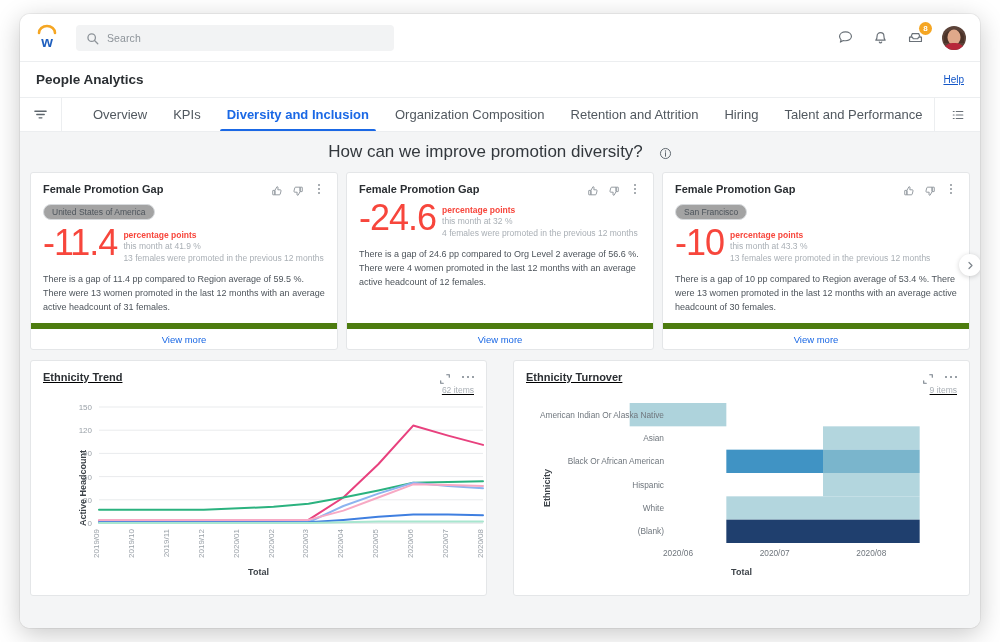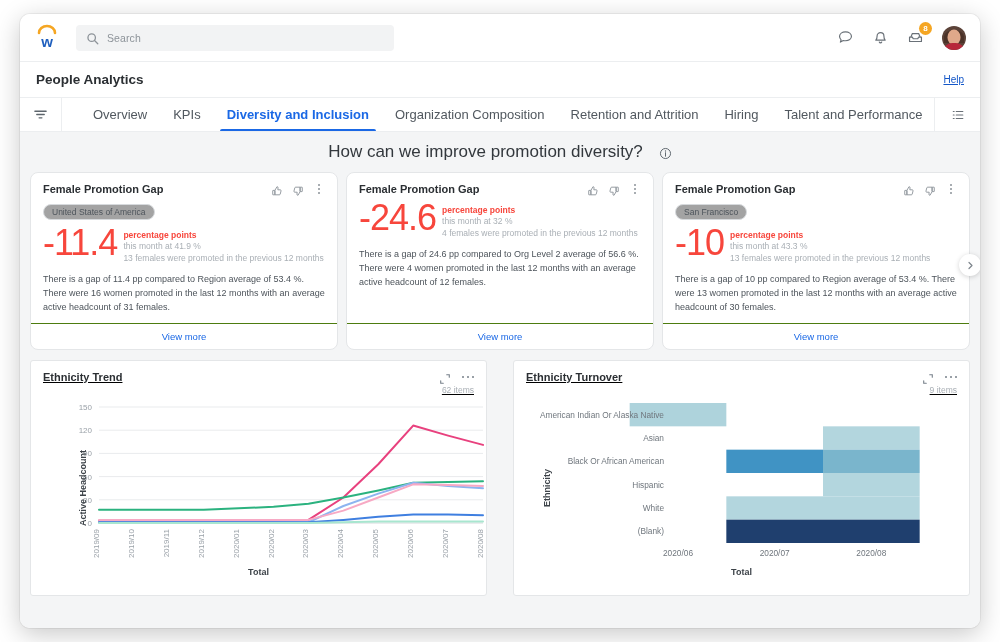--- a/index.html
+++ b/index.html
@@ -159,21 +159,21 @@
   .cards-row {
     display: flex;
     gap: 8px;
     padding: 0 10px;
     position: relative;
   }
   .card {
     flex: 1 1 0;
     background: #fff;
     border: 1px solid #e4e6e8;
-    border-radius: 8px;
+    border-radius: 3px;
     display: flex; flex-direction: column;
     min-width: 0;
   }
   .card-body { padding: 10px 12px 8px 12px; flex: 1 1 auto; }
   .card-head { display: flex; align-items: flex-start; }
   .card-title { font-size: 11px; font-weight: bold; color: #2b2f33; flex: 1 1 auto; }
   .card-actions { display: flex; align-items: center; gap: 9px; color: #8b9299; }
   .card-actions .ic { width: 12px; height: 12px; cursor: pointer; }
   .kebab { width: 12px; height: 12px; display:flex; flex-direction:column; align-items:center; justify-content:center; gap:2px; cursor:pointer; }
   .kebab i { width: 2px; height: 2px; border-radius: 50%; background: #8b9299; display:block; }
@@ -197,21 +197,21 @@
     white-space: nowrap;
   }
   .metric-side { padding-left: 6px; padding-top: 6px; min-width: 0; }
   .metric-unit { font-size: 8.5px; color: #f7463c; font-weight: bold; line-height: 1.35; }
   .metric-sub { font-size: 8.5px; color: #a9afb5; line-height: 1.4; }
   .card-desc {
     margin-top: 8px;
     font-size: 9px; color: #4d545b; line-height: 1.55;
   }
   .card-foot {
-    border-top: 1px solid #4d7c0f;
+    border-top: 6px solid #4d7c0f;
     height: 26px;
     display: flex; align-items: center; justify-content: center;
   }
   .view-more { font-size: 9.5px; color: #1a68e5; cursor: pointer; }
   .carousel-next {
     position: absolute;
     right: -1px; top: 82px;
     width: 22px; height: 22px;
     border-radius: 50%;
     background: #fff;
@@ -398,21 +398,21 @@
             <span class="pill">United States of America</span>
           </div>
           <div class="metric-row">
             <div class="metric-value">-11.4</div>
             <div class="metric-side">
               <div class="metric-unit">percentage points</div>
               <div class="metric-sub">this month at 41.9 %</div>
               <div class="metric-sub">13 females were promoted in the previous 12 months</div>
             </div>
           </div>
-          <div class="card-desc">There is a gap of 11.4 pp compared to Region average of 53.4 %. There were 16 women promoted in the last 12 months with an average active headcount of 31 females.</div>
+          <div class="card-desc">There is a gap of 11.4 pp compared to Region average of 59.5 %. There were 13 women promoted in the last 12 months with an average active headcount of 31 females.</div>
         </div>
         <div class="card-foot">
           <span class="view-more">View more</span>
         </div>
       </div>
 
       <div class="card">
         <div class="card-body">
           <div class="card-head">
             <div class="card-title">Female Promotion Gap</div>

